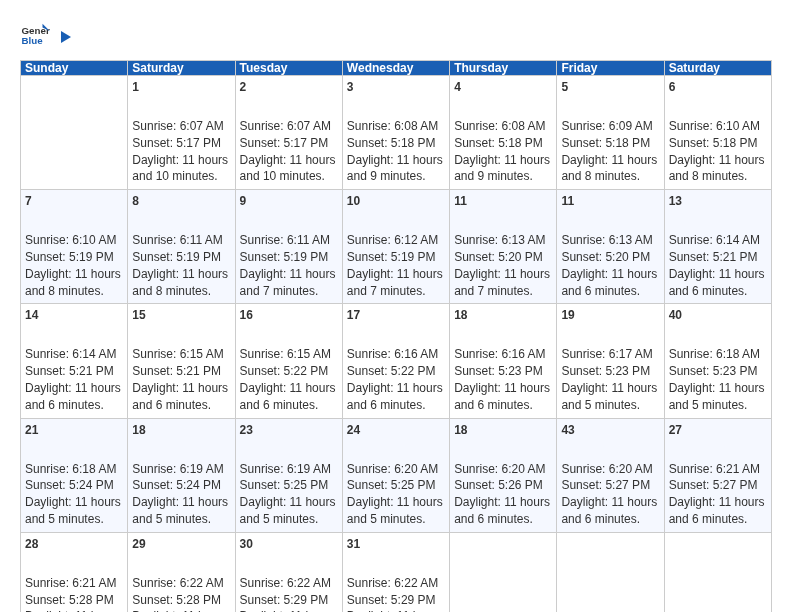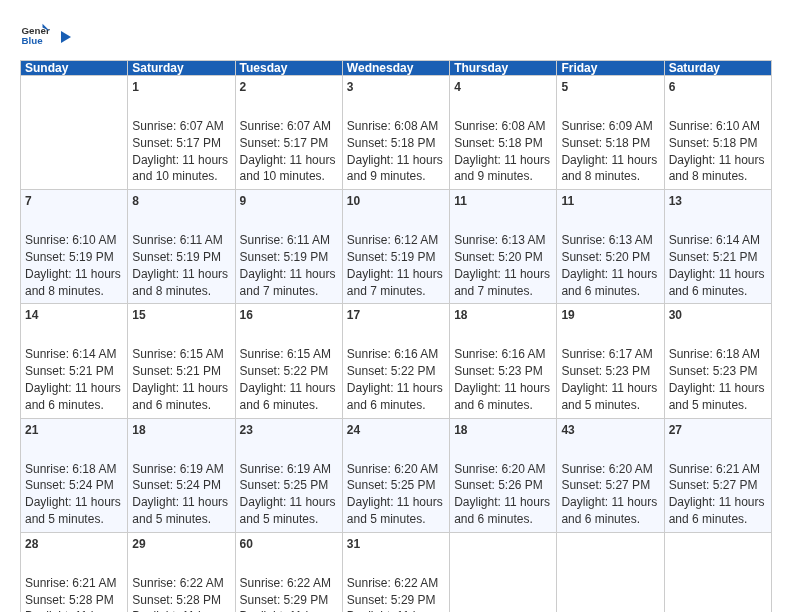--- a/index.html
+++ b/index.html
@@ -198,21 +198,21 @@
         </td>
         <td>
           <span class="day-num">18</span>
           <div class="day-info">Sunrise: 6:16 AM<br>Sunset: 5:23 PM<br>Daylight: 11 hours and 6 minutes.</div>
         </td>
         <td>
           <span class="day-num">19</span>
           <div class="day-info">Sunrise: 6:17 AM<br>Sunset: 5:23 PM<br>Daylight: 11 hours and 5 minutes.</div>
         </td>
         <td>
-          <span class="day-num">30</span>
+          <span class="day-num">40</span>
           <div class="day-info">Sunrise: 6:18 AM<br>Sunset: 5:23 PM<br>Daylight: 11 hours and 5 minutes.</div>
         </td>
       </tr>
       <tr>
         <td>
           <span class="day-num">21</span>
           <div class="day-info">Sunrise: 6:18 AM<br>Sunset: 5:24 PM<br>Daylight: 11 hours and 5 minutes.</div>
         </td>
         <td>
           <span class="day-num">18</span>
@@ -242,21 +242,21 @@
       <tr>
         <td>
           <span class="day-num">28</span>
           <div class="day-info">Sunrise: 6:21 AM<br>Sunset: 5:28 PM<br>Daylight: 11 hours and 6 minutes.</div>
         </td>
         <td>
           <span class="day-num">29</span>
           <div class="day-info">Sunrise: 6:22 AM<br>Sunset: 5:28 PM<br>Daylight: 11 hours and 6 minutes.</div>
         </td>
         <td>
-          <span class="day-num">60</span>
+          <span class="day-num">30</span>
           <div class="day-info">Sunrise: 6:22 AM<br>Sunset: 5:29 PM<br>Daylight: 11 hours and 6 minutes.</div>
         </td>
         <td>
           <span class="day-num">31</span>
           <div class="day-info">Sunrise: 6:22 AM<br>Sunset: 5:29 PM<br>Daylight: 11 hours and 6 minutes.</div>
         </td>
         <td class="empty-cell"></td>
         <td class="empty-cell"></td>
         <td class="empty-cell"></td>
       </tr>

